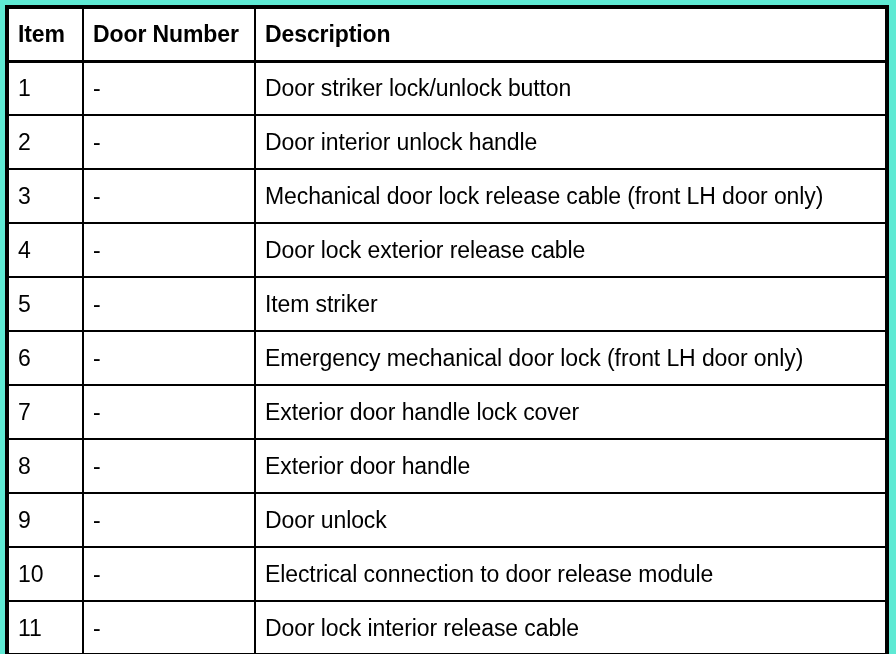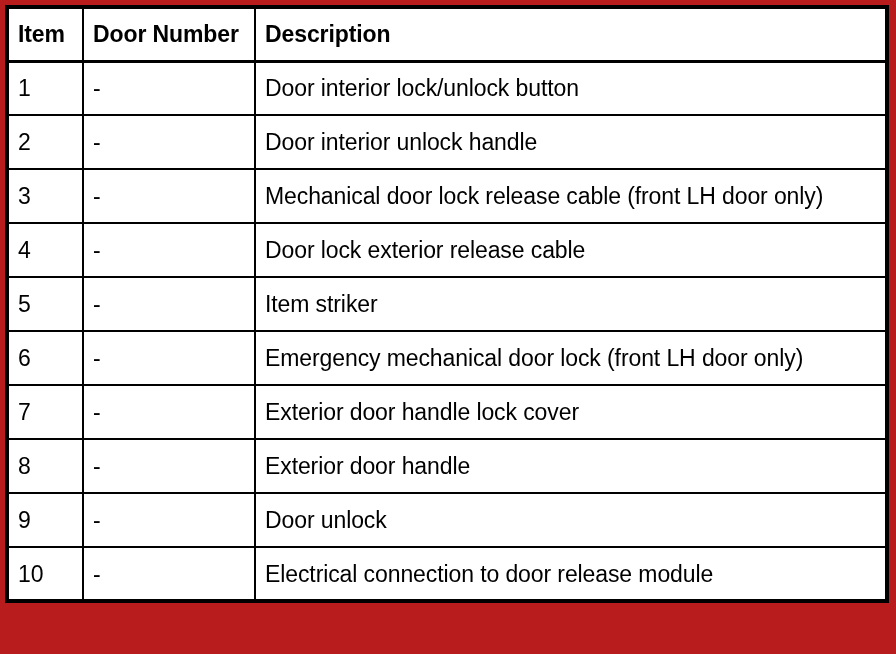--- a/index.html
+++ b/index.html
@@ -14,21 +14,21 @@
     overflow: hidden;
     font-family: "Liberation Sans", sans-serif;
     color: #000000;
     -webkit-font-smoothing: none;
   }
 
   #page {
     position: relative;
     width: 896px;
     height: 654px;
-    background: #b91c1c;
+    background: #5eead4;
   }
 
   
   .parts-table {
     position: absolute;
     left: 5px;
     top: 5px;
     width: 884px;          
     border-collapse: collapse;
     table-layout: fixed;
@@ -102,21 +102,21 @@
         <th class="th-item">Item</th>
         <th class="th-part">Door Number</th>
         <th class="th-desc">Description</th>
       </tr>
     </thead>
 
     <tbody>
       <tr>
         <td class="cell-item">1</td>
         <td class="cell-part">-</td>
-        <td class="cell-desc">Door interior lock/unlock button</td>
+        <td class="cell-desc">Door striker lock/unlock button</td>
       </tr>
       <tr>
         <td class="cell-item">2</td>
         <td class="cell-part">-</td>
         <td class="cell-desc">Door interior unlock handle</td>
       </tr>
       <tr>
         <td class="cell-item">3</td>
         <td class="cell-part">-</td>
         <td class="cell-desc">Mechanical door lock release cable (front LH door only)</td>
@@ -149,16 +149,21 @@
       <tr>
         <td class="cell-item">9</td>
         <td class="cell-part">-</td>
         <td class="cell-desc">Door unlock</td>
       </tr>
       <tr>
         <td class="cell-item">10</td>
         <td class="cell-part">-</td>
         <td class="cell-desc">Electrical connection to door release module</td>
       </tr>
+      <tr>
+        <td class="cell-item">11</td>
+        <td class="cell-part">-</td>
+        <td class="cell-desc">Door lock interior release cable</td>
+      </tr>
     </tbody>
   </table>
 
 </div>
 
 </body></html>

